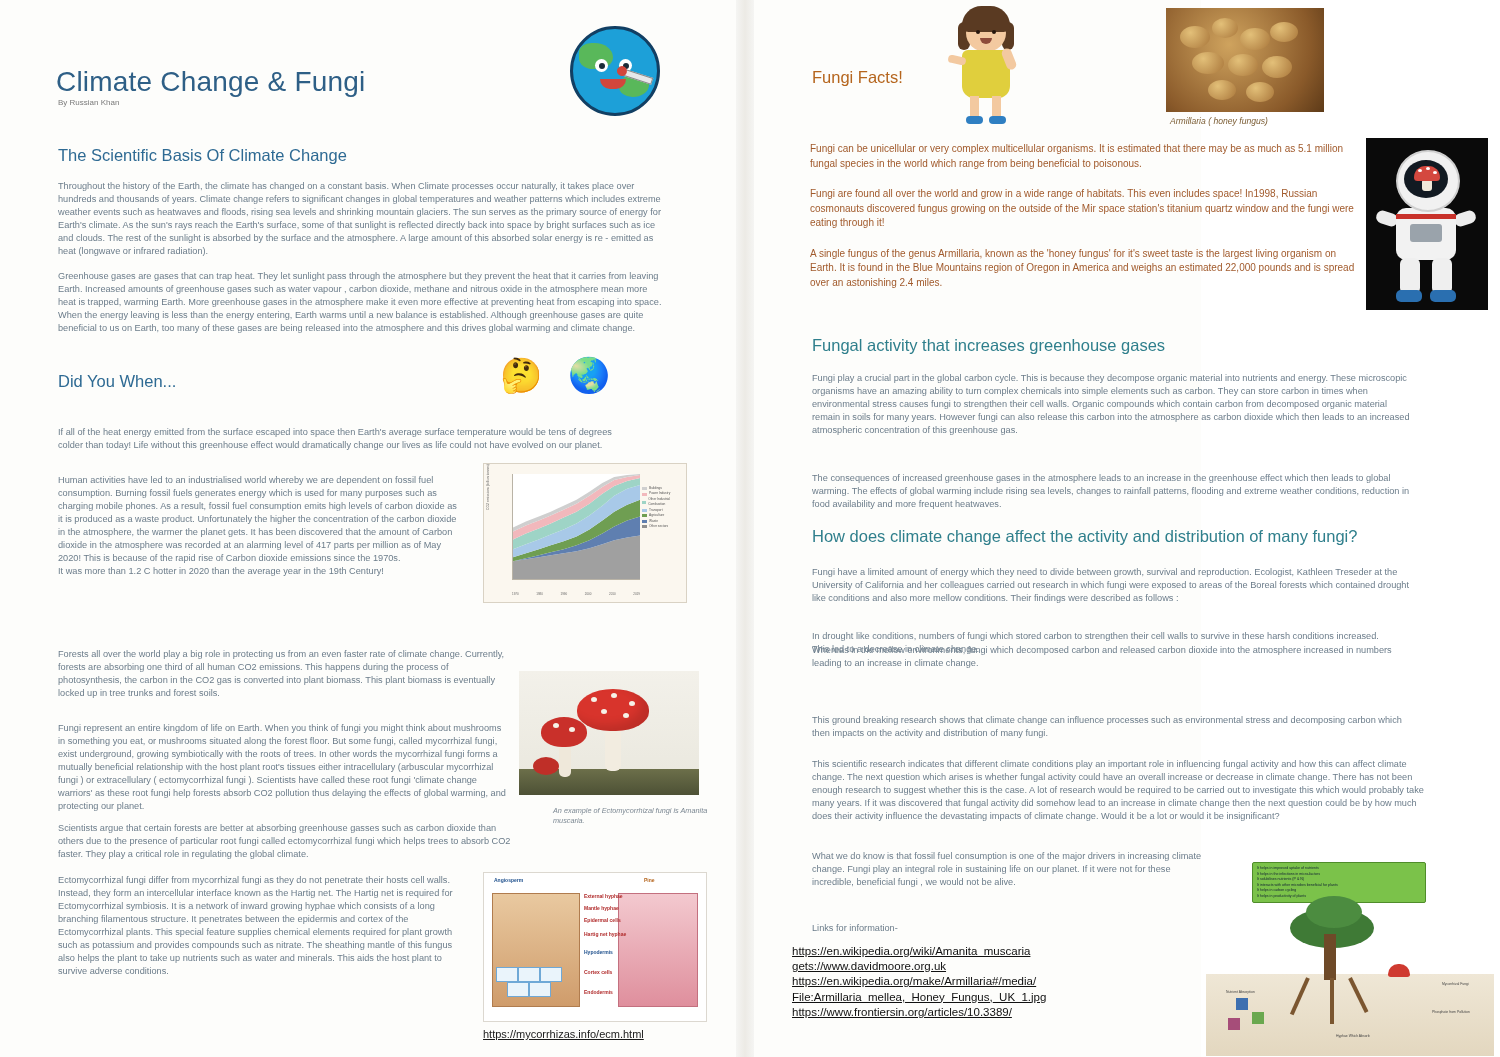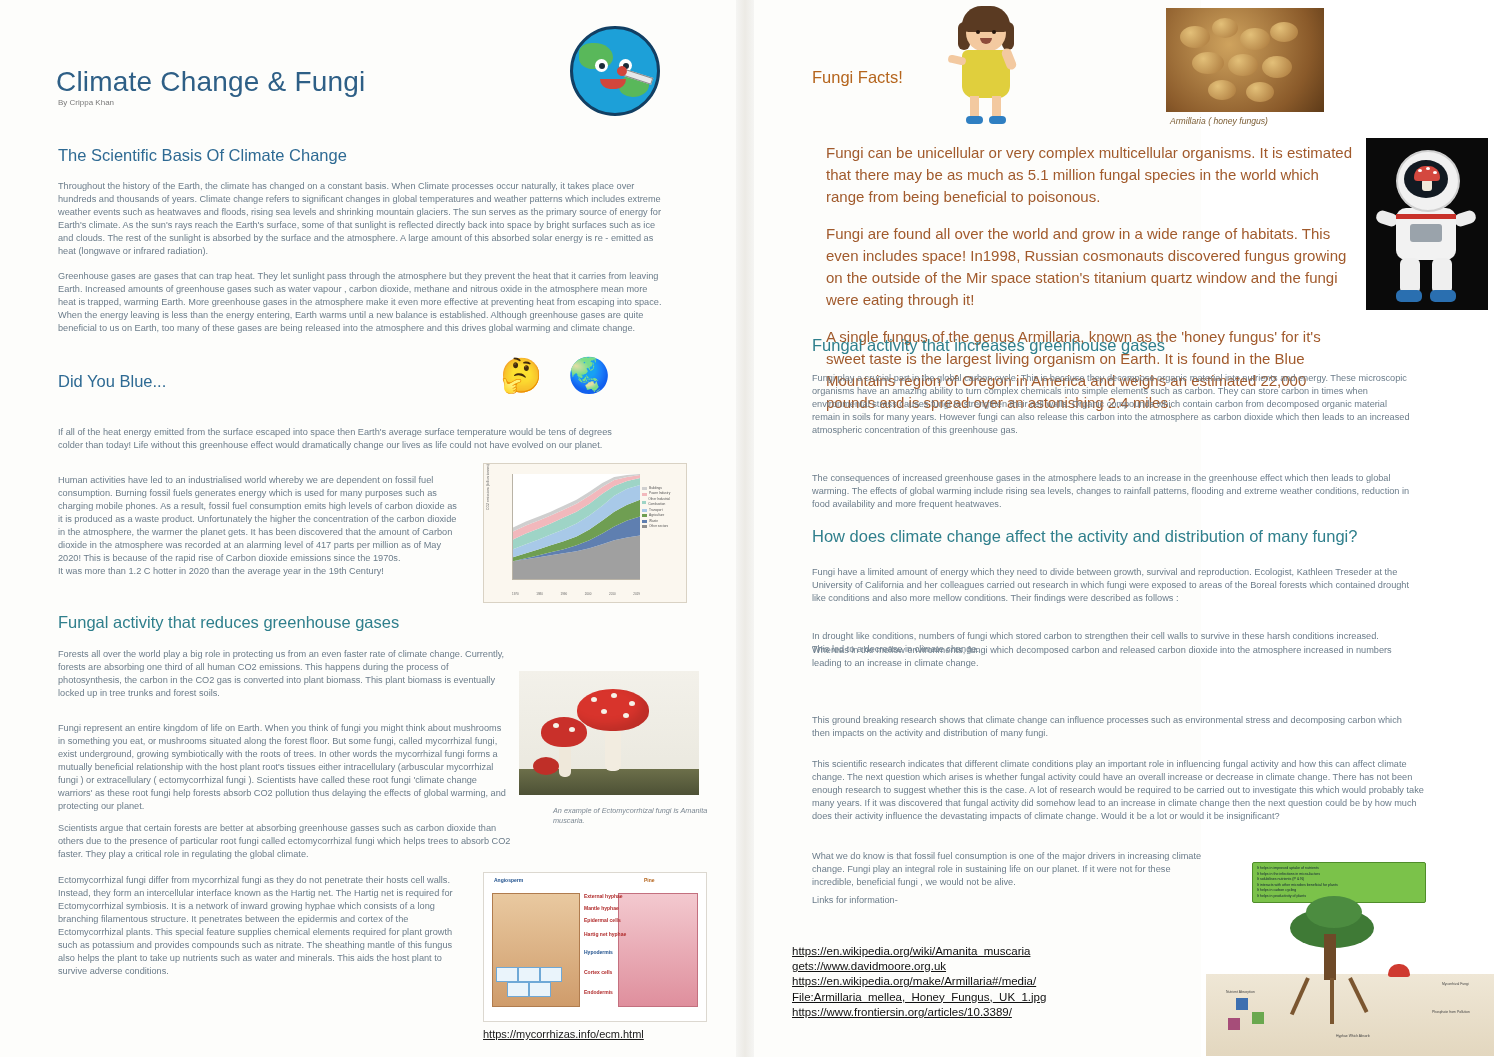--- a/index.html
+++ b/index.html
@@ -251,34 +251,34 @@
   .myco-link {
     position: absolute; left: 483px; top: 1028px;
     font-size: 11px; color: #1a1a1a; text-decoration: underline;
   }
 
   
   #ff-head { left: 58px; top: 68px; }
   .ff-box {
     position: absolute; left: 56px; top: 142px; width: 546px;
   }
-  .ff-box p { margin: 0 0 16px 16px; font-size: 15px; line-height: 1.45; color: #a15a2c; }
+  .ff-box p { margin: 0 0 16px 0; font-size: 10px; line-height: 1.45; color: #a15a2c; }
 
   #fung-head { left: 58px; top: 336px; }
   #fung-p1 { left: 58px; top: 372px; width: 598px; }
   #fung-p2 { left: 58px; top: 472px; width: 598px; }
 
   #how-head { left: 58px; top: 527px; }
   #how-p1 { left: 58px; top: 566px; width: 604px; }
   #how-p2 { left: 58px; top: 630px; width: 580px; }
   #how-p3 { left: 58px; top: 644px; width: 604px; }
   #how-p4 { left: 58px; top: 714px; width: 604px; }
   #how-p5 { left: 58px; top: 758px; width: 620px; }
   #how-p6 { left: 58px; top: 850px; width: 400px; }
-  #links-label { left: 58px; top: 894px; }
+  #links-label { left: 58px; top: 922px; }
 
   .links {
     position: absolute; left: 38px; top: 944px; width: 380px;
     font-size: 11.5px; line-height: 1.32; color: #111;
   }
   .links a { color: #111; text-decoration: underline; display: block; }
 
   
   .girl { position: absolute; left: 190px; top: 4px; width: 84px; height: 126px; }
   .girl .head { position:absolute; left:22px; top:10px; width:40px; height:38px; border-radius:50%; background:#f3c9a0; }
@@ -377,21 +377,21 @@
 </head>
 <body>
 
 <div class="page">
 
   <div class="spine"></div>
 
   <div class="col-left">
 
     <h1 class="title">Climate Change &amp; Fungi</h1>
-    <div class="byline">By Crippa Khan</div>
+    <div class="byline">By Russian Khan</div>
 
     <div class="logo-badge">
       <div class="land"></div>
       <div class="land2"></div>
       <div class="eye l"></div>
       <div class="eye r"></div>
       <div class="mouth"></div>
       <div class="therm"></div>
     </div>
 
@@ -399,21 +399,21 @@
       <h2 class="head">The Scientific Basis Of Climate Change</h2>
     </div>
     <div class="blk" id="sci-p1">
       <p class="body">Throughout the history of the Earth, the climate has changed on a constant basis. When Climate processes occur naturally, it takes place over hundreds and thousands of years. Climate change refers to significant changes in global temperatures and weather patterns which includes extreme weather events such as heatwaves and floods, rising sea levels and shrinking mountain glaciers. The sun serves as the primary source of energy for Earth's climate. As the sun's rays reach the Earth's surface, some of that sunlight is reflected directly back into space by bright surfaces such as ice and clouds. The rest of the sunlight is absorbed by the surface and the atmosphere. A large amount of this absorbed solar energy is re - emitted as heat (longwave or infrared radiation).</p>
     </div>
     <div class="blk" id="sci-p2">
       <p class="body">Greenhouse gases are gases that can trap heat. They let sunlight pass through the atmosphere but they prevent the heat that it carries from leaving Earth. Increased amounts of greenhouse gases such as water vapour , carbon dioxide, methane and nitrous oxide in the atmosphere mean more heat is trapped, warming Earth. More greenhouse gases in the atmosphere make it even more effective at preventing heat from escaping into space. When the energy leaving is less than the energy entering, Earth warms until a new balance is established. Although greenhouse gases are quite beneficial to us on Earth, too many of these gases are being released into the atmosphere and this drives global warming and climate change.</p>
     </div>
 
     <div class="blk" id="dyk-head">
-      <h2 class="head">Did You Blue...</h2>
+      <h2 class="head">Did You When...</h2>
     </div>
 
     <div class="emoji-row">
       <span class="emoji">🤔</span>
       <span class="emoji">🌏</span>
     </div>
 
     <div class="blk" id="dyk-p1">
       <p class="body">If all of the heat energy emitted from the surface escaped into space then Earth's average surface temperature would be tens of degrees colder than today! Life without this greenhouse effect would dramatically change our lives as life could not have evolved on our planet.</p>
     </div>
@@ -468,23 +468,20 @@
       <div class="chart-xticks">
         <span>1970</span>
         <span>1980</span>
         <span>1990</span>
         <span>2000</span>
         <span>2010</span>
         <span>2019</span>
       </div>
     </div>
 
-    <div class="blk" id="red-head">
-      <h2 class="head teal">Fungal activity that reduces greenhouse gases</h2>
-    </div>
     <div class="blk" id="red-p1">
       <p class="body">Forests all over the world play a big role in protecting us from an even faster rate of climate change. Currently, forests are absorbing one third of all human CO2 emissions. This happens during the process of photosynthesis, the carbon in the CO2 gas is converted into plant biomass. This plant biomass is eventually locked up in tree trunks and forest soils.</p>
     </div>
     <div class="blk" id="red-p2">
       <p class="body">Fungi represent an entire kingdom of life on Earth. When you think of fungi you might think about mushrooms in something you eat, or mushrooms situated along the forest floor. But some fungi, called mycorrhizal fungi, exist underground, growing symbiotically with the roots of trees. In other words the mycorrhizal fungi forms a mutually beneficial relationship with the host plant root's tissues either intracellulary (arbuscular mycorrhizal fungi ) or extracellulary ( ectomycorrhizal fungi ). Scientists have called these root fungi 'climate change warriors' as these root fungi help forests absorb CO2 pollution thus delaying the effects of global warming, and protecting our planet.</p>
     </div>
     <div class="blk" id="red-p3">
       <p class="body">Scientists argue that certain forests are better at absorbing greenhouse gasses such as carbon dioxide than others due to the presence of particular root fungi called ectomycorrhizal fungi which helps trees to absorb CO2 faster. They play a critical role in regulating the global climate.</p>
     </div>
     <div class="blk" id="red-p4">

